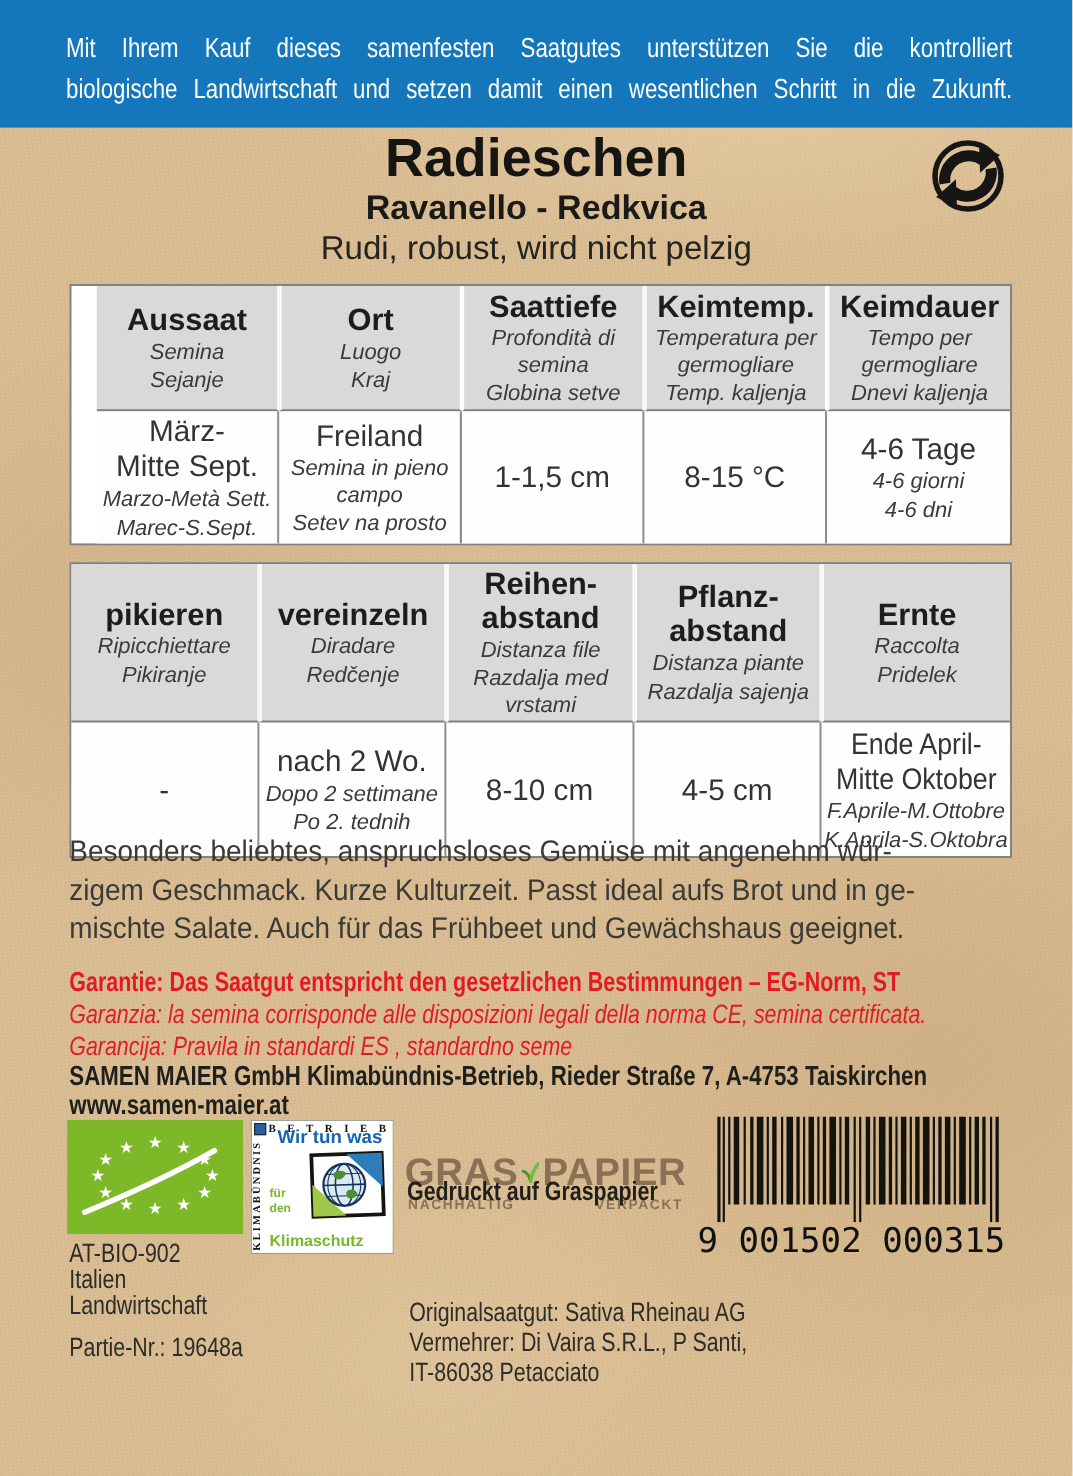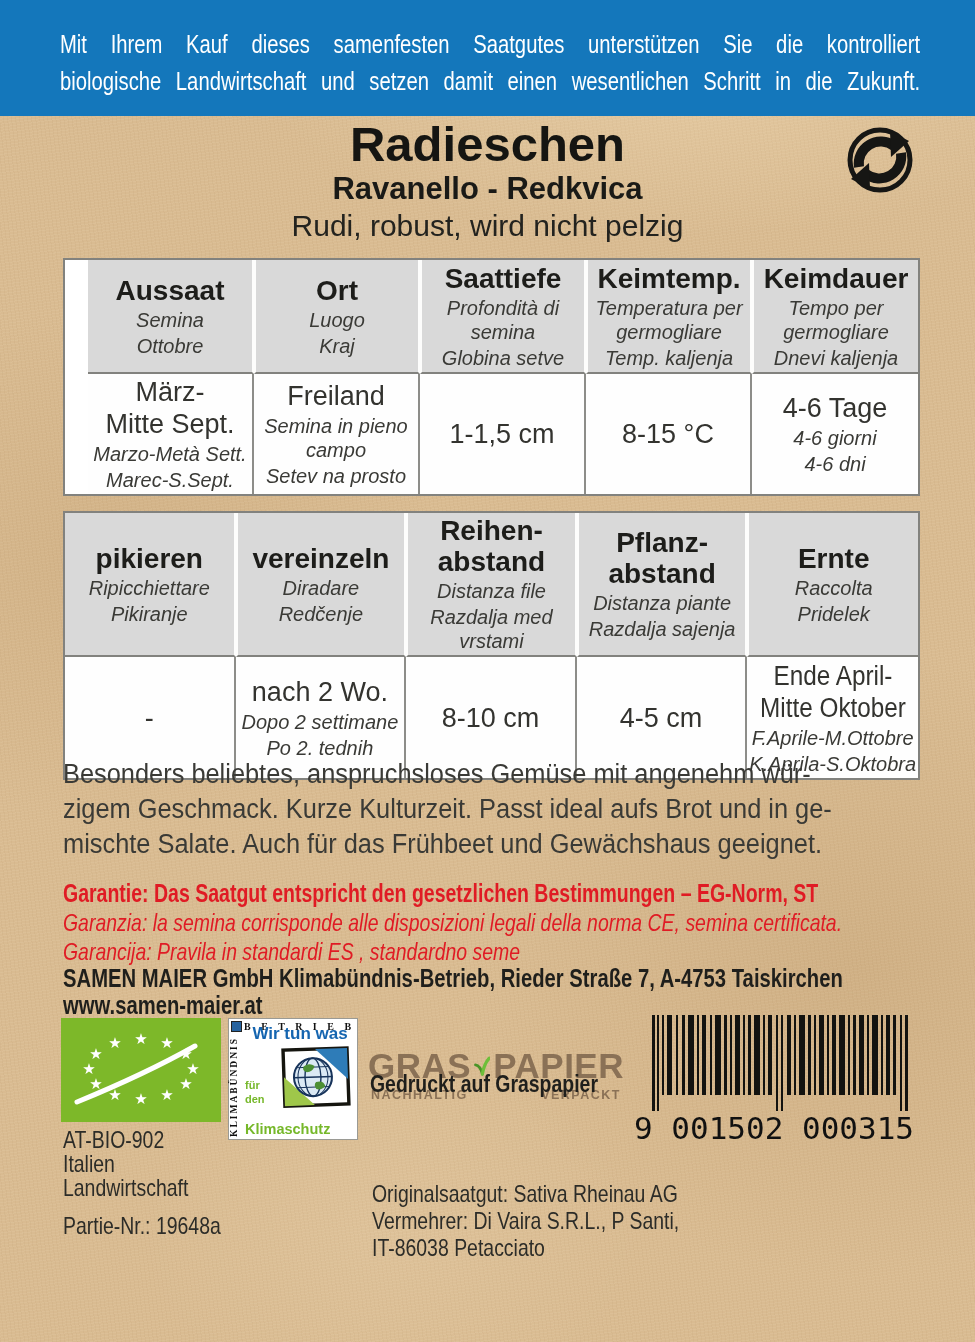--- a/index.html
+++ b/index.html
@@ -116,21 +116,21 @@
     <path d="M55 27 A 22 22 0 0 1 20 48" fill="none" stroke="#161614" stroke-width="10"></path>
     <polygon points="24,63 5,53 23,37" fill="#161614"></polygon>
   </svg>
 
   <table class="t t1">
     <tbody>
         <tr>
       <th>
         <div class="cell-de">Aussaat</div>
         <div class="cell-it">Semina</div>
-        <div class="cell-sl">Ottobre</div>
+        <div class="cell-sl">Sejanje</div>
       </th>
       <th>
         <div class="cell-de">Ort</div>
         <div class="cell-it">Luogo</div>
         <div class="cell-sl">Kraj</div>
       </th>
       <th>
         <div class="cell-de">Saattiefe</div>
         <div class="cell-it">Profondità di semina</div>
         <div class="cell-sl">Globina setve</div>

